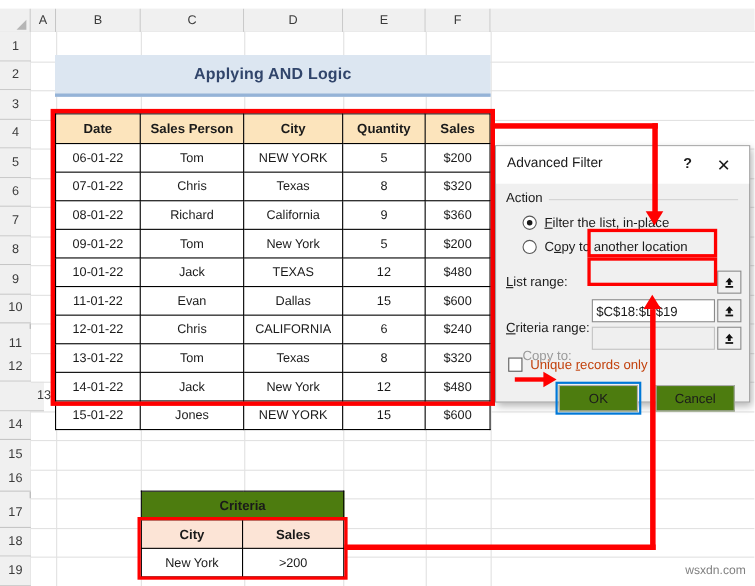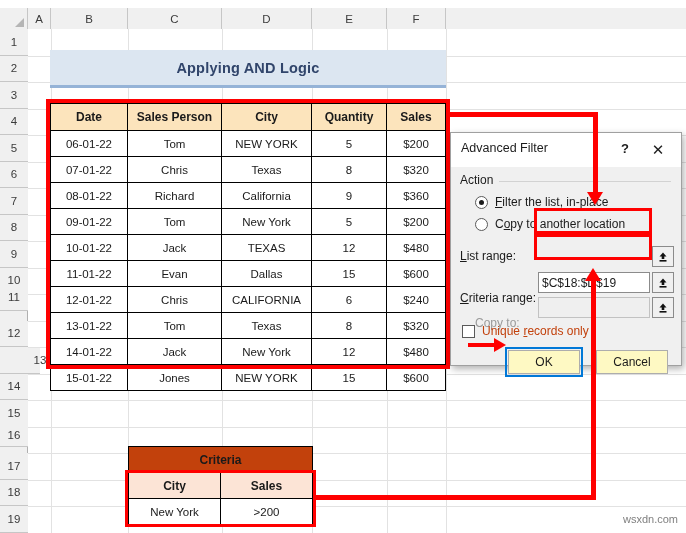--- a/index.html
+++ b/index.html
@@ -115,21 +115,21 @@
   .ctable td, .ctable th {
     border: 1px solid #000000;
     height: 26px;
     font-size: 11.5px;
     color: #1a1a1a;
     text-align: center;
     padding: 0;
     background: #ffffff;
   }
   .ctable .c-title {
-    background: #c2410c;
+    background: #4d7c0f;
     font-weight: bold;
     font-size: 12px;
   }
   .ctable .c-head {
     background: #fce4d6;
     font-weight: bold;
     font-size: 12px;
   }
   .criteria-outline {
     position: absolute;
@@ -234,21 +234,21 @@
   }
   .chk {
     width: 13px; height: 13px;
     border: 1px solid #5a5a5a; background: #ffffff;
     margin-right: 7px; flex: none;
   }
 
   .dlg-btn {
     position: absolute;
     height: 24px; width: 72px;
-    background: #fef9c3;
+    background: #4d7c0f;
     border: 1px solid #adadad;
     font-size: 12px; color: #1b1b1b;
     display: flex; align-items: center; justify-content: center;
   }
   .dlg-btn.focus {
     outline: 2px solid #0078d7;
     outline-offset: 1px;
   }
 
   
@@ -337,21 +337,21 @@
       </div>
       <div class="rowhead" style="top: 214.5px; height: 26.5px;">
         <span>8</span>
       </div>
       <div class="rowhead" style="top: 241px; height: 26.5px;">
         <span>9</span>
       </div>
       <div class="rowhead" style="top: 267.5px; height: 26.5px;">
         <span>10</span>
       </div>
-      <div class="rowhead" style="top: 284px; height: 26.5px;">
+      <div class="rowhead" style="top: 299px; height: 26.5px;">
         <span>11</span>
       </div>
       <div class="rowhead" style="top: 320.5px; height: 26.5px;">
         <span>12</span>
       </div>
       <div class="rowhead" style="top: 347px; height: 26.5px; padding-left: 40px;">
         <span>13</span>
       </div>
       <div class="rowhead" style="top: 373.5px; height: 26.5px;">
         <span>14</span>

